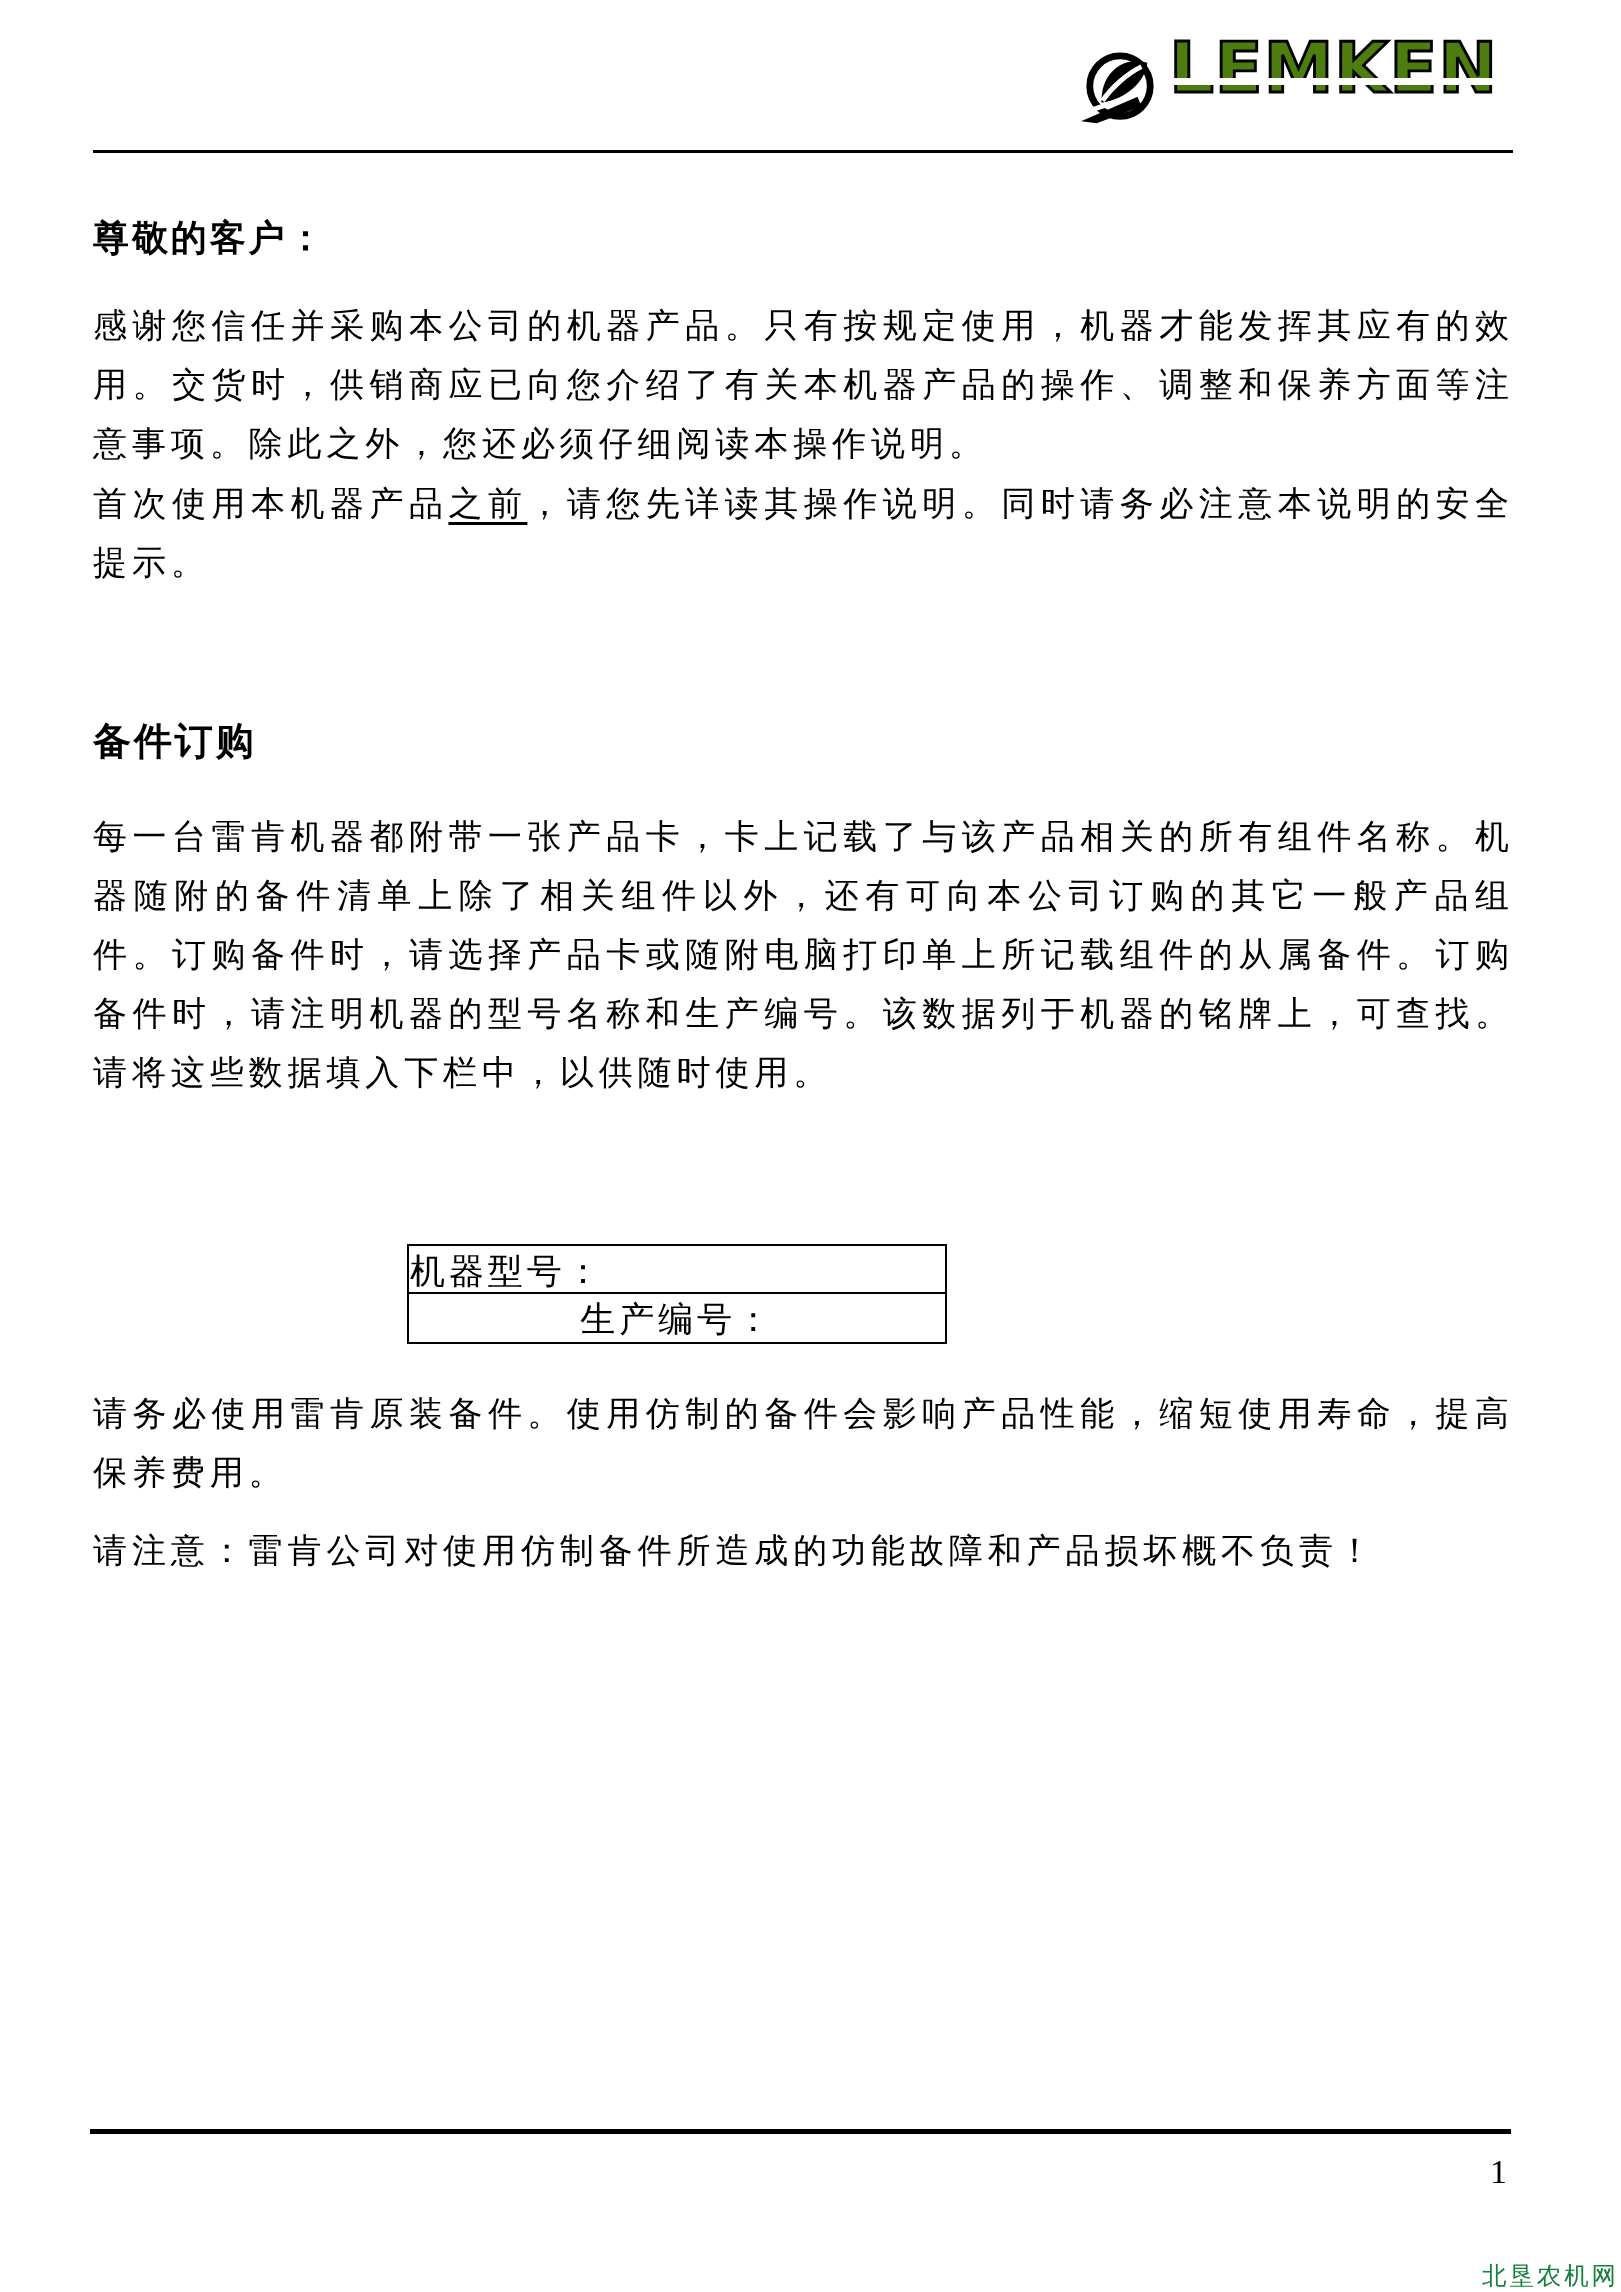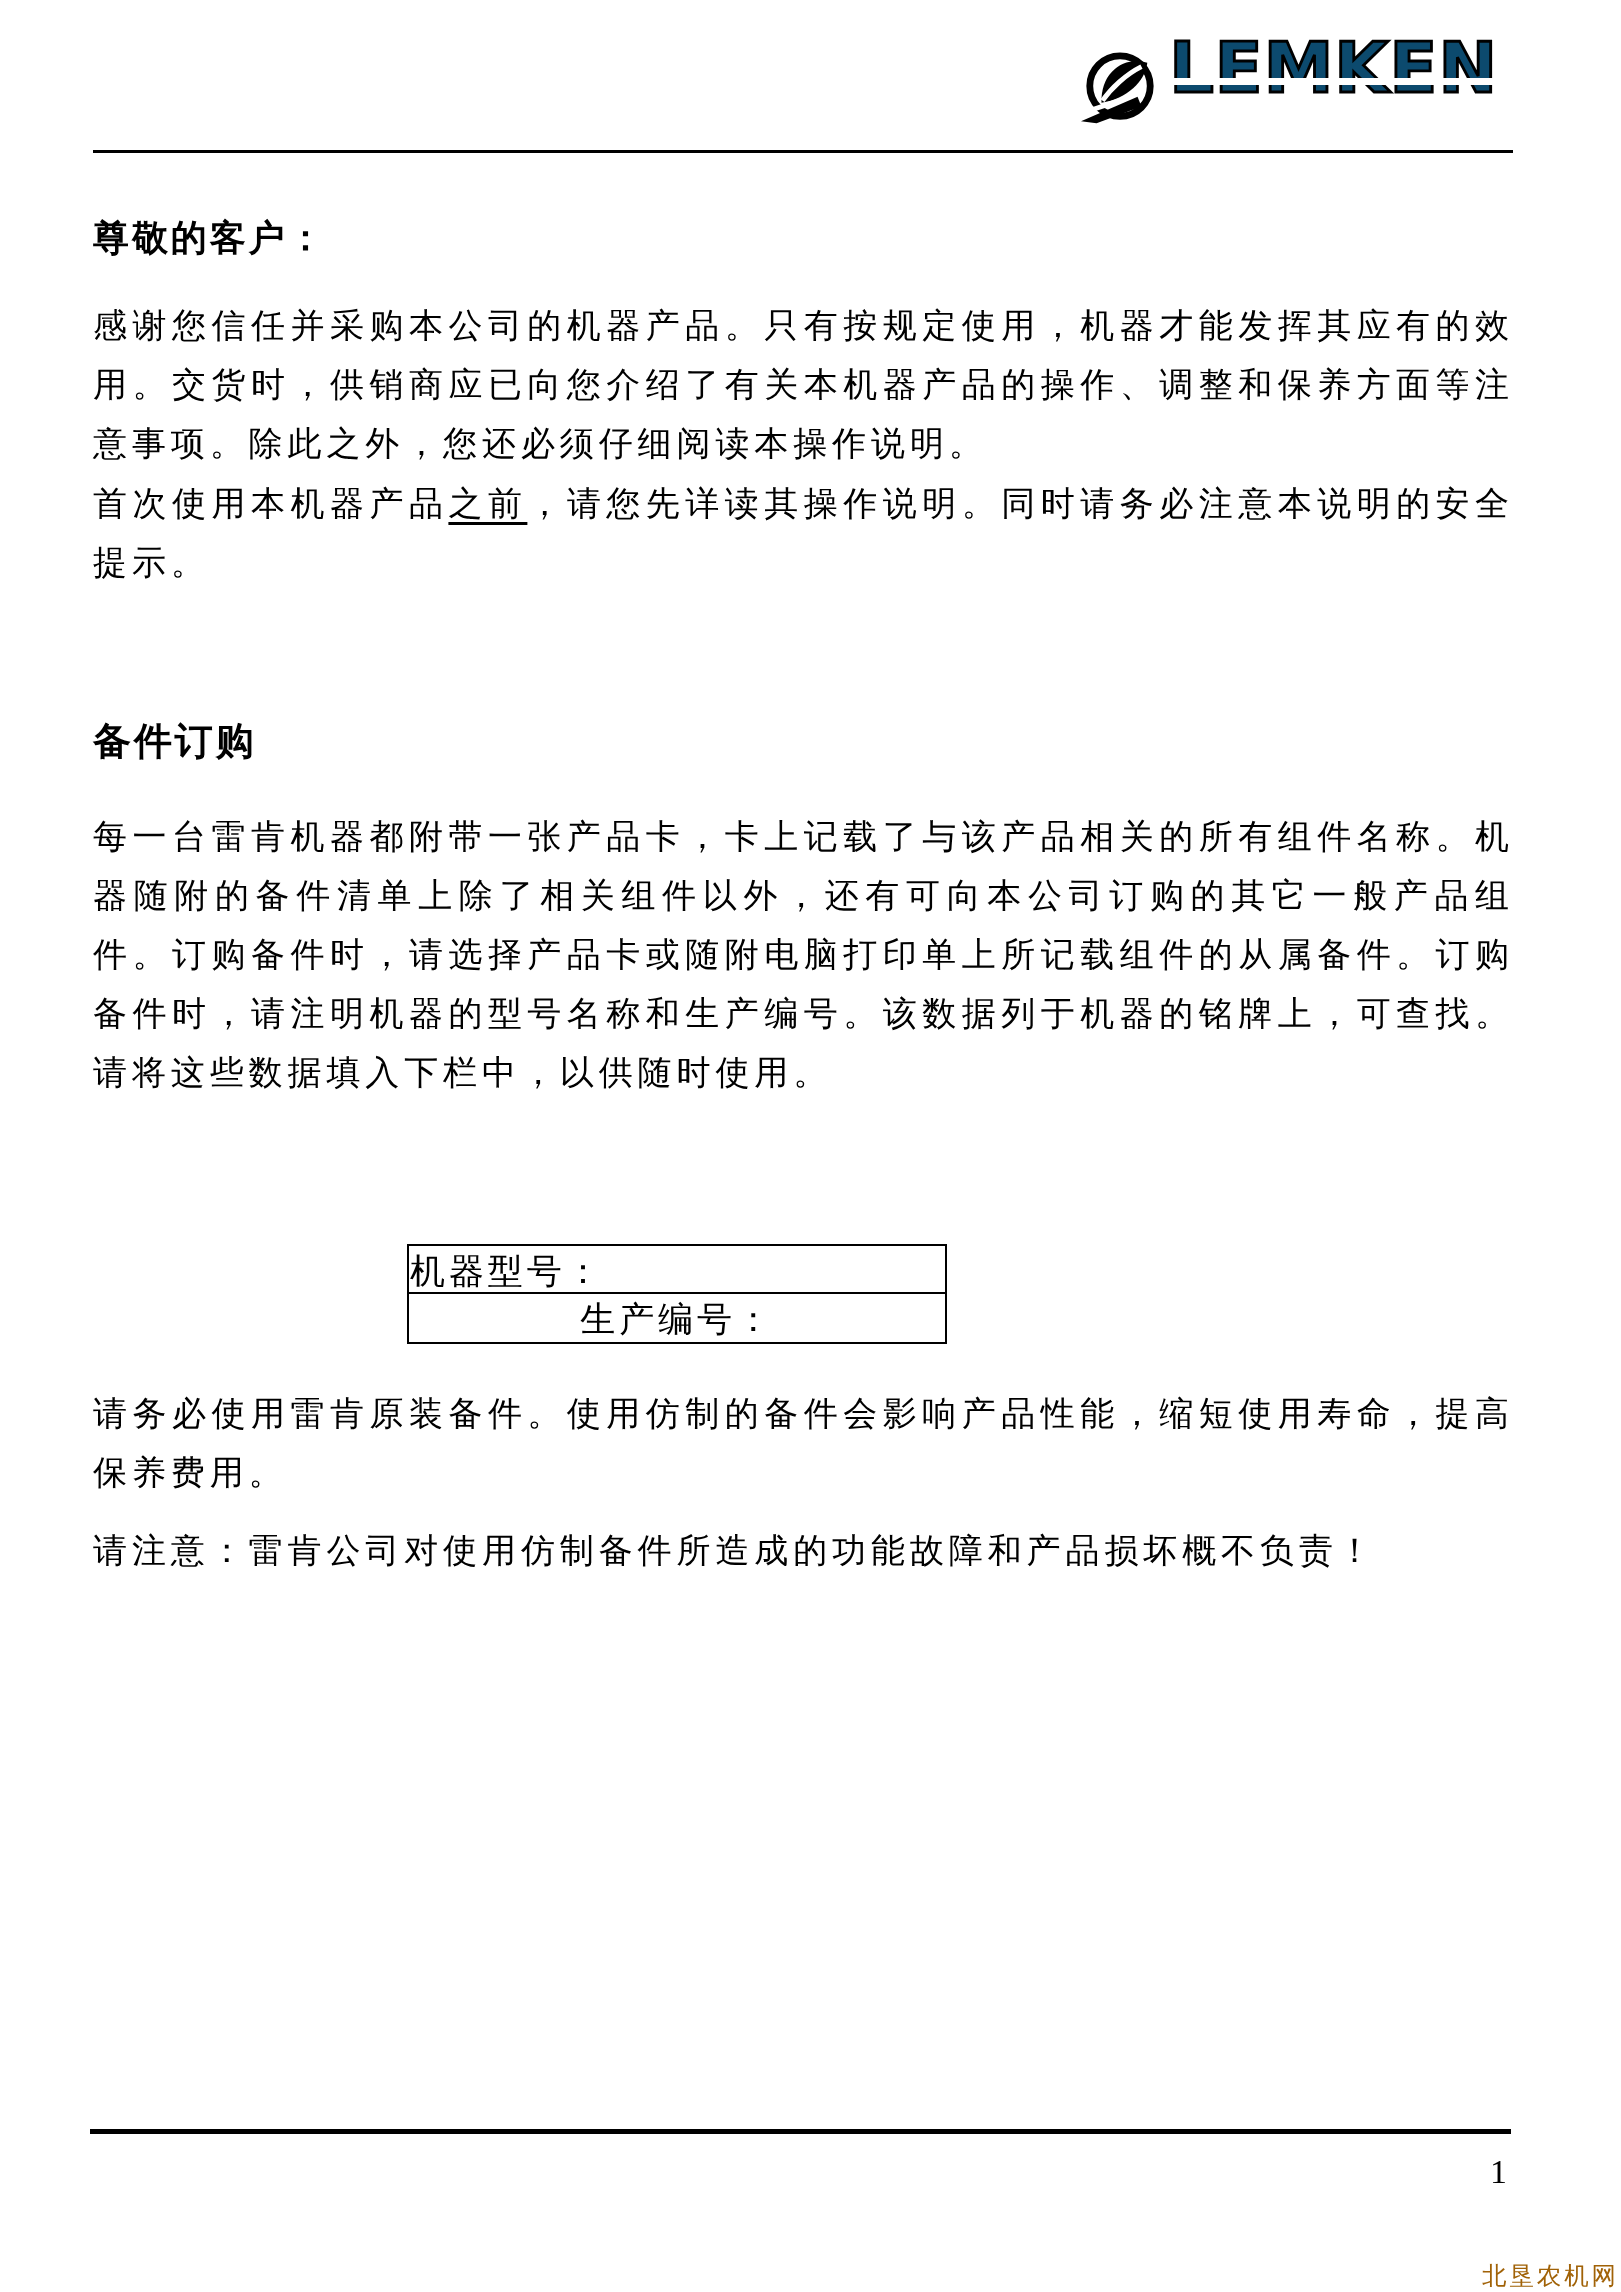--- a/index.html
+++ b/index.html
@@ -25,21 +25,21 @@
   }
   .emblem { display: block; margin-top: 13.7px; }
   .wordmark {
     position: relative;
     margin-left: 9.8px;
     font-family: "DejaVu Sans", "Liberation Sans", sans-serif;
     font-weight: bold;
     font-size: 70px;
     line-height: 82px;
     letter-spacing: 1px;
-    color: #0c4a6e;
+    color: #4d7c0f;
     -webkit-text-stroke: 2.9px #000;
   }
   .wordmark .stripe {
     position: absolute;
     left: -3.9px;
     right: -3.9px;
     top: 51px;
     height: 6.9px;
     background: #ffffff;
   }
@@ -113,21 +113,21 @@
     right: 114px;
     width: 59px;
     text-align: right;
     font-size: 34px;
     line-height: 39px;
   }
   .watermark {
     position: absolute;
     right: 2px;
     top: 2259px;
-    color: #a16207;
+    color: #15803d;
     font-size: 24.5px;
     letter-spacing: 2.9px;
     font-family: "Liberation Sans", "DejaVu Sans", sans-serif;
   }
 </style>
 </head>
 <body>
 
 <div class="page">
 

